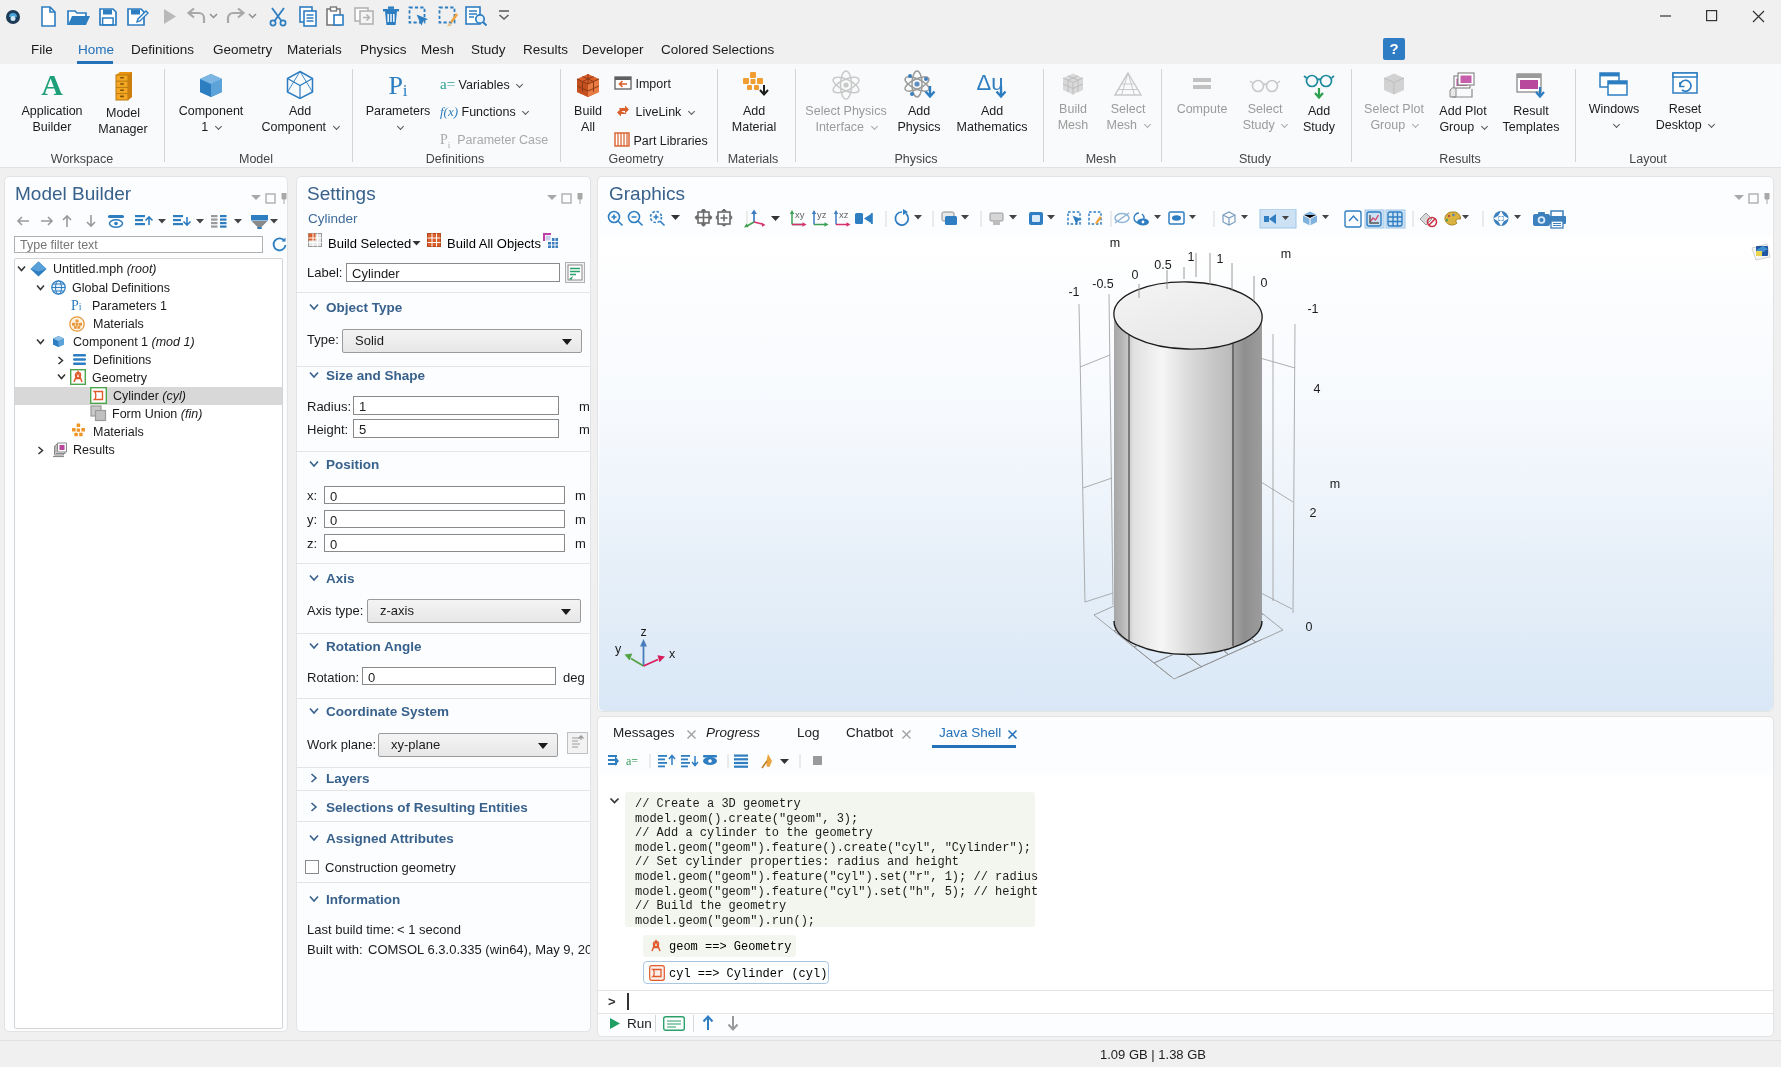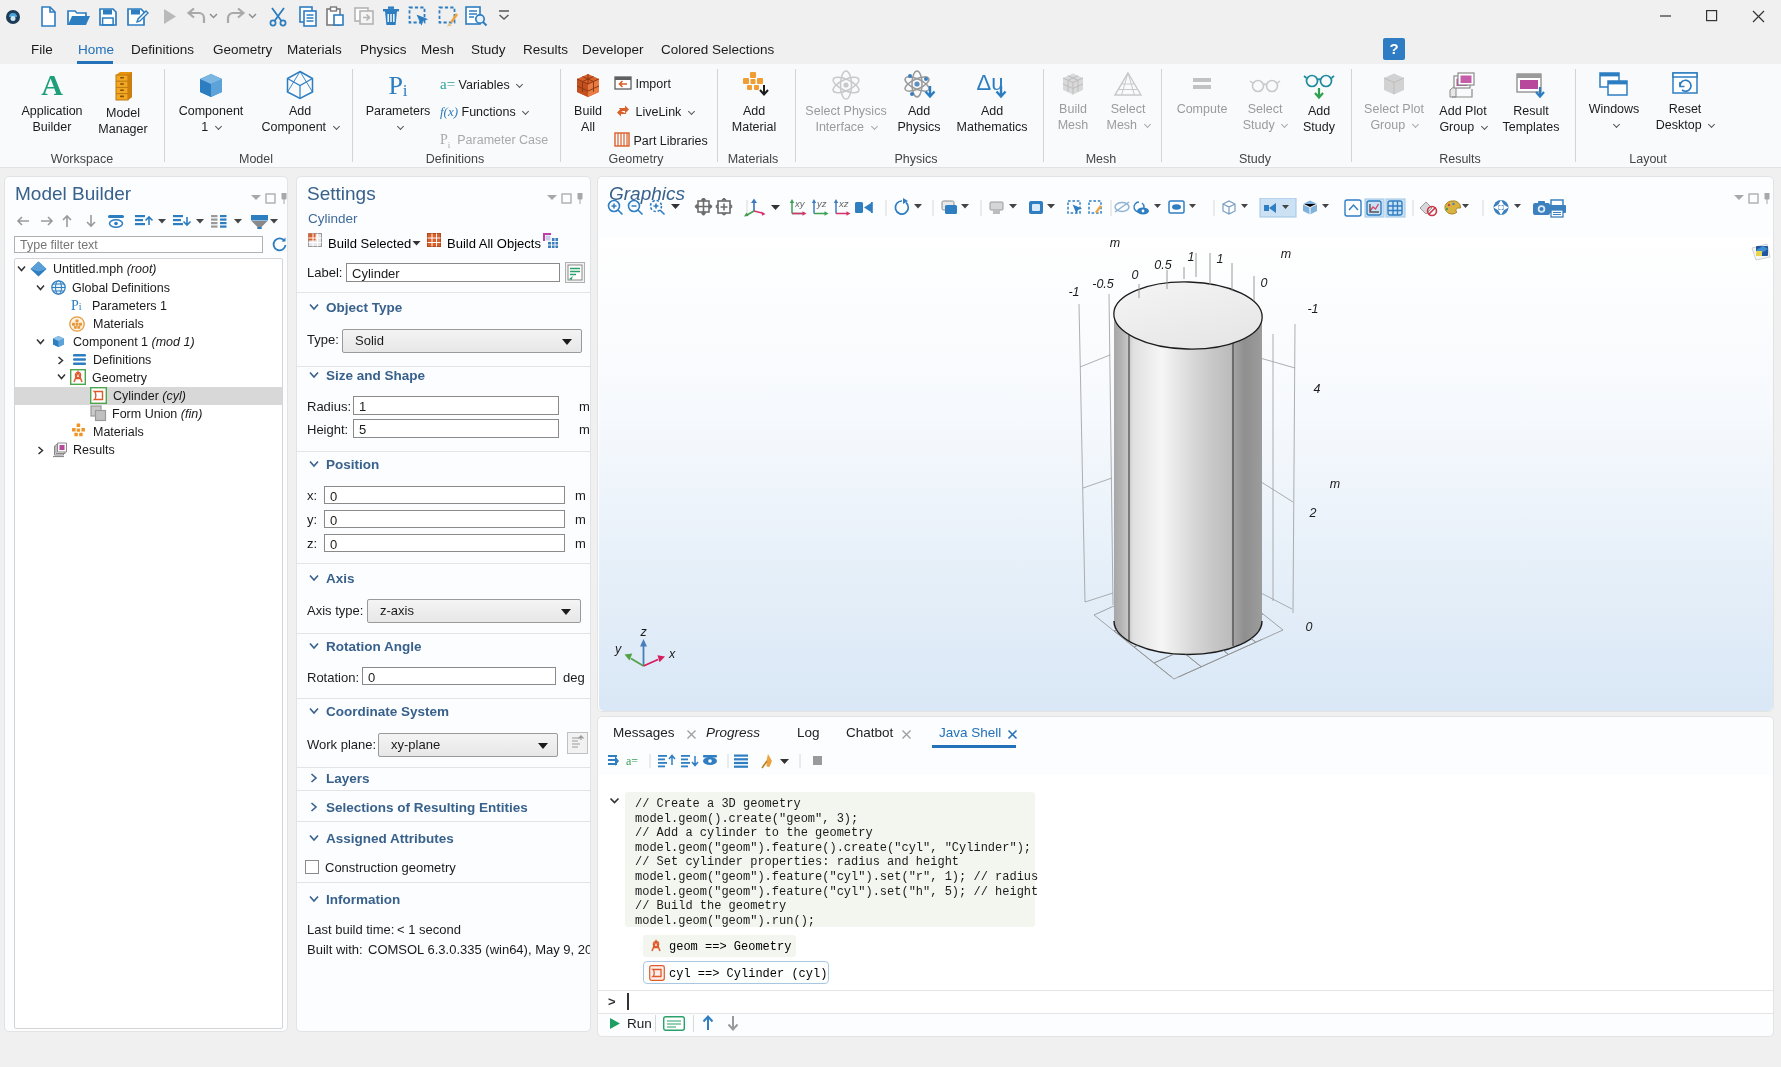--- a/index.html
+++ b/index.html
@@ -27,21 +27,21 @@
 .cv { display:inline-block; width:5px; height:5px; border-right:1.4px solid #555; border-bottom:1.4px solid #555; transform:rotate(45deg); margin-left:4px; vertical-align:2.5px; }
 .rbtn.gray .cv { border-color:#a9a9a9; }
 
 .panel { position:absolute; background:#fcfdfe; border:1px solid #e3e3e3; border-radius:5px; }
 .ptitle { font-size:19px; color:#38618c; }
 
 #mb { left:4px; top:176px; width:284px; height:856px; overflow:hidden; }
 
 #st { left:296px; top:176px; width:295px; height:856px; overflow:hidden; }
 
-#gx { left:597px; top:176px; width:1177px; height:536px; overflow:hidden;font-style:italic; }
+#gx { left:597px; top:176px; width:1177px; height:536px; overflow:hidden; }
 
 #dock { left:597px; top:716px; width:1177px; height:321px; overflow:hidden; }
 .sect { color:#38618c; font-size:13.5px; font-weight:bold; }
 .sep { position:absolute; left:0; width:100%; height:1px; background:#e4e4e4; }
 input, .inputbox { font-family:"Liberation Sans",sans-serif; }
 .tin { position:absolute; height:22px; border:1px solid #8a8a8a; background:#fff; font-size:13px; padding-left:5px; color:#1b1b1b; line-height:20px; }
 .drop { position:absolute; height:24px; border:1px solid #9a9a9a; border-radius:2px; background:linear-gradient(#f4f4f4,#e7e7e7); font-size:13px; color:#1b1b1b; line-height:22px; padding-left:12px; }
 .drop:after { content:""; position:absolute; right:9px; top:9px; border-left:5px solid transparent; border-right:5px solid transparent; border-top:6px solid #1b1b1b; }
 .lbl { position:absolute; font-size:13px; color:#1b1b1b; }
 .unit { position:absolute; font-size:13px; color:#1b1b1b; }
@@ -616,21 +616,21 @@
     <div class="lbl" style="left:10px; top:765px;">Built with:</div>
     <div class="lbl" style="left:71px; top:765px; width:224px; overflow:hidden; white-space:nowrap;">COMSOL 6.3.0.335 (win64), May 9, 2025, 8:55</div>
   </div>
   <div class="panel" id="gx">
     <div class="ptitle abs" style="left:11px; top:6px;">Graphics</div>
     <svg class="abs" style="left:1136px; top:16px;" width="36" height="12" viewBox="0 0 36 12">
         <path d="M0 2 l5 5 5 -5 z" fill="#a8a8a8"></path>
         <rect x="15" y="1" width="9" height="9" fill="none" stroke="#a8a8a8" stroke-width="1.3"></rect>
         <path d="M31 0 h4 v6 h-4 z M33 6 v5" fill="#a8a8a8" stroke="#a8a8a8"></path>
       </svg>
-    <div id="gxtb" class="abs" style="left:0; top:20px; width:1177px; height:22px;">
+    <div id="gxtb" class="abs" style="left:0; top:31px; width:1177px; height:22px;">
       <svg class="abs" style="left:8px; top:1px;" width="960" height="20" viewBox="0 0 960 20">
         <g stroke="#2f7ec2" stroke-width="1.6" fill="none">
           <circle cx="8" cy="8" r="5.5"></circle>
             <path d="M12 12 l4.5 4.5 M5.5 8 h5 M8 5.5 v5"></path>
           <circle cx="28" cy="8" r="5.5"></circle>
             <path d="M32 12 l4.5 4.5 M25.5 8 h5"></path>
           <circle cx="50" cy="8" r="5.5" stroke-dasharray="2.5 1.8"></circle>
             <path d="M54 12 l4.5 4.5 M47.5 8 h5 M50 5.5 v5"></path>
             <path d="M65 6 l4.5 5 4.5 -5 z" fill="#333" stroke="none"></path>
           <g stroke="#6b6b6b">
@@ -993,13 +993,16 @@
         <path d="M4 5 h14 M4 8 h14 M4 11 h9" stroke="#2aa06a" stroke-width="1.2"></path>
       </svg>
     <div class="abs" style="left:95px; top:298px; width:1px; height:17px; background:#d8d8d8;"></div>
     <svg class="abs" style="left:103px; top:297px;" width="14" height="18" viewBox="0 0 14 18">
         <path d="M7 16 V3 M2.5 7.5 L7 2.5 l4.5 5" fill="none" stroke="#2f7ec2" stroke-width="2"></path>
       </svg>
     <svg class="abs" style="left:128px; top:297px;" width="14" height="18" viewBox="0 0 14 18">
         <path d="M7 2 v13 M2.5 10.5 L7 15.5 l4.5 -5" fill="none" stroke="#9a9a9a" stroke-width="2"></path>
       </svg>
   </div>
+  <div id="statusbar" class="abs" style="left:0; top:1040px; width:1781px; height:27px; background:#f0f0f0; border-top:1px solid #e0e0e0;">
+    <div class="abs" style="left:1100px; top:6px; font-size:13px; color:#1b1b1b;">1.09 GB | 1.38 GB</div>
+  </div>
 </div>
 
 </body></html>

